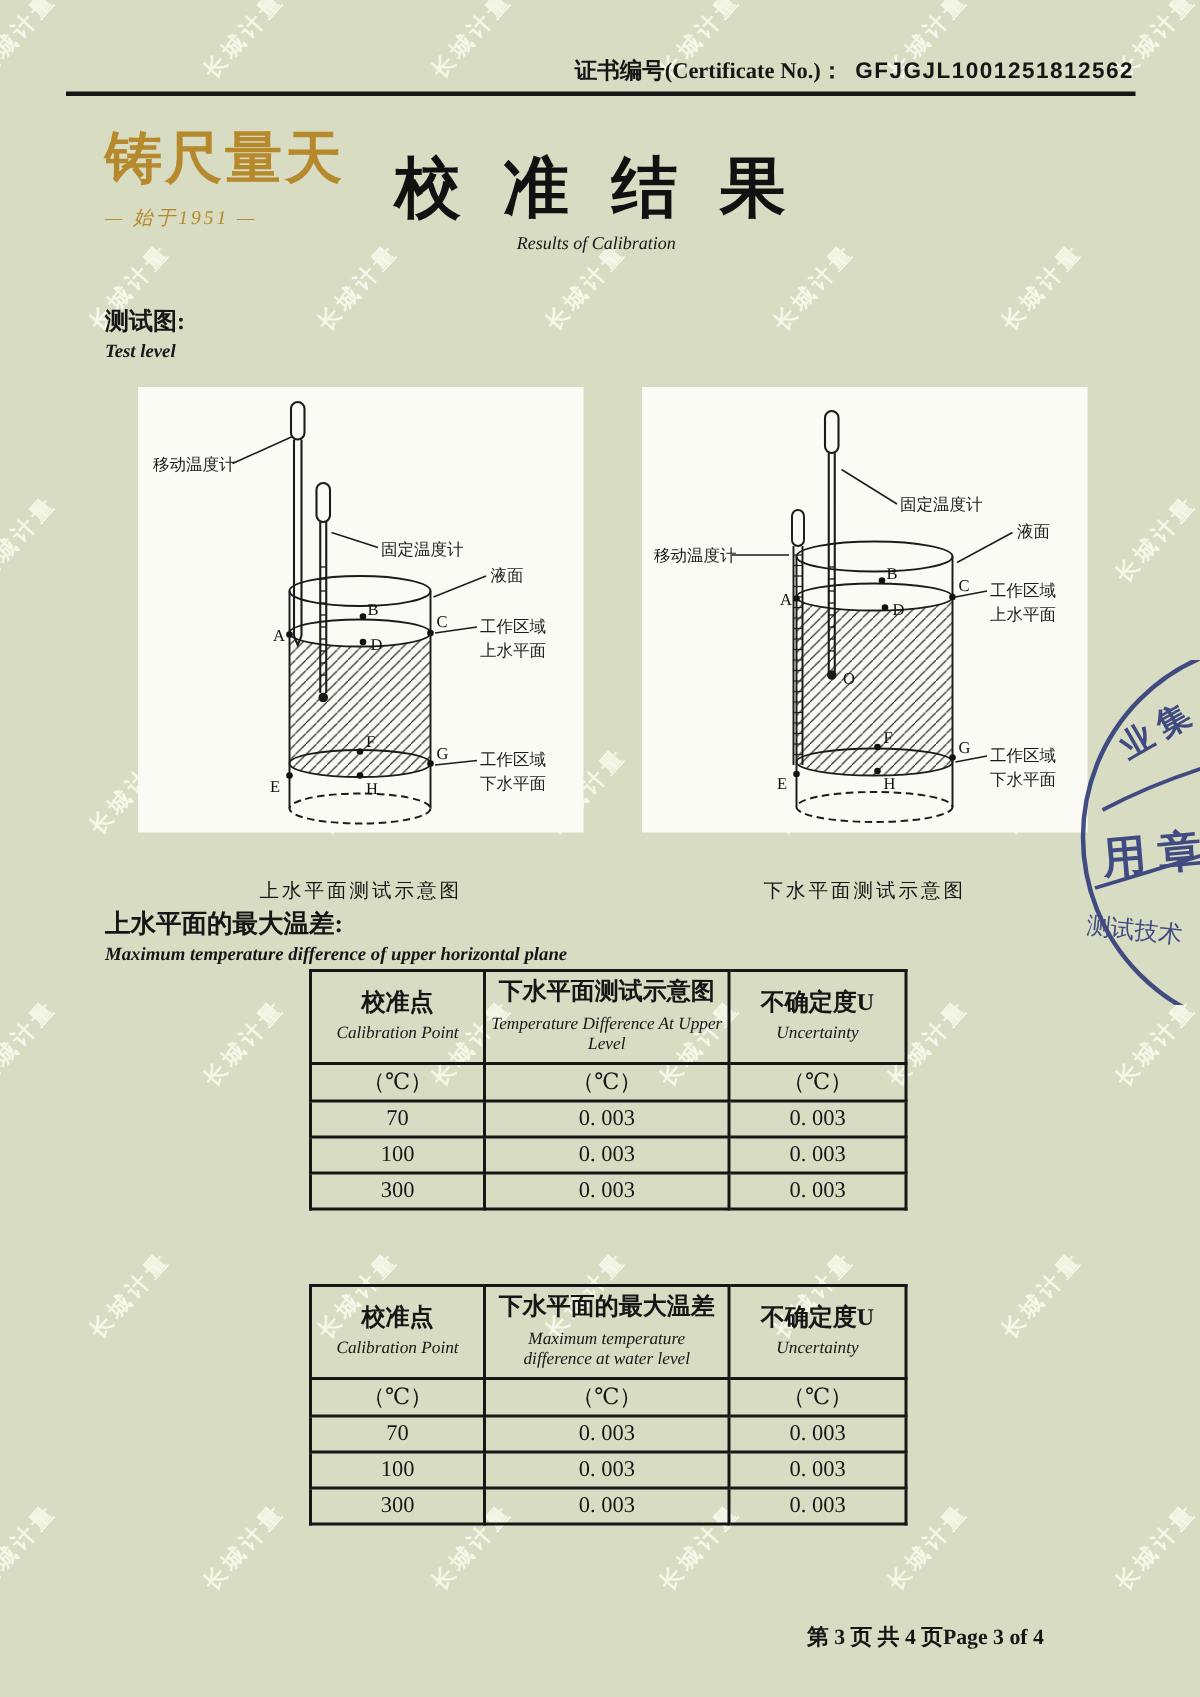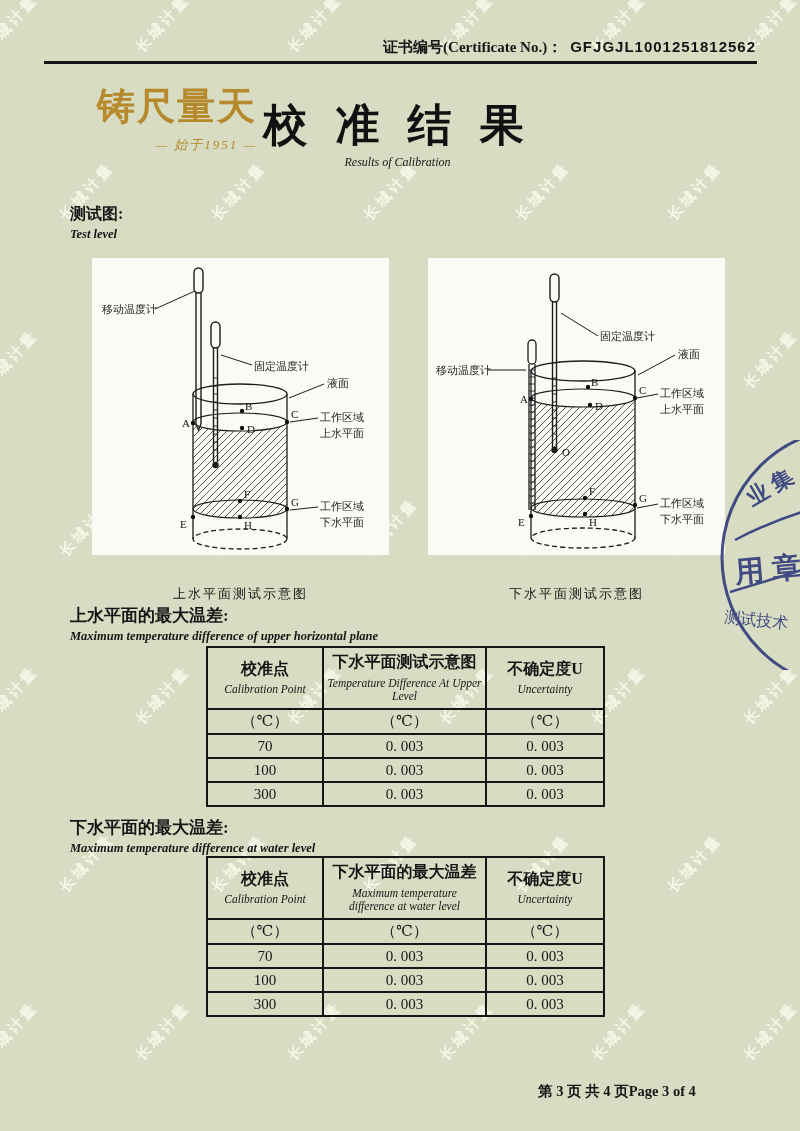--- a/index.html
+++ b/index.html
@@ -18,21 +18,21 @@
     font-size:15px;font-weight:bold;letter-spacing:3px;
     color:rgba(250,252,240,0.85);
     transform:rotate(-48deg);
   }
   #content{position:absolute;inset:0;z-index:1;}
   
   .cert-line{top:38px;right:44px;font-size:15px;font-weight:bold;white-space:nowrap;}
   .cert-number{font-family:"Liberation Sans","DejaVu Sans",sans-serif;letter-spacing:1px;margin-left:8px;}
   .header-rule{left:44px;top:61px;width:713px;height:3px;background:#151515;}
   
-  .logo-block{left:82px;top:86px;width:175px;text-align:right;}
+  .logo-block{left:70px;top:86px;width:175px;text-align:left;}
   .logo-text{font-size:38px;font-weight:bold;color:#b5892c;line-height:1.1;letter-spacing:2px;}
   .logo-sub{font-size:13px;color:#b5892c;margin-top:8px;letter-spacing:2px;font-style:italic;}
   .title-block{left:230px;top:96px;width:335px;text-align:center;}
   .doc-title{font-family:"Liberation Sans","DejaVu Sans",sans-serif;font-size:44px;font-weight:bold;letter-spacing:8px;color:#111;}
   .doc-subtitle{font-size:12px;font-style:italic;}
   
   .zh-label{font-size:16px;font-weight:bold;}
   .en-label{font-size:12.5px;font-weight:bold;font-style:italic;margin-top:2px;}
   .test-chart-label{left:70px;top:204px;}
   
@@ -356,24 +356,20 @@
       <td class="data-cell">0. 003</td>
     </tr>
     <tr>
       <td class="data-cell">300</td>
       <td class="data-cell">0. 003</td>
       <td class="data-cell">0. 003</td>
     </tr>
   </tbody>
     </table>
 
-  <div class="abs section2-heading">
-    <div class="zh-label" style="font-size:17px;">下水平面的最大温差:</div>
-    <div class="en-label">Maximum temperature difference at water level</div>
-  </div>
   <table class="abs table2">
     <tbody>
         <tr>
       <td class="col-a th-cell">
         <div class="th-zh">校准点</div>
         <div class="th-en">Calibration Point</div>
       </td>
       <td class="col-b th-cell">
         <div class="th-zh">下水平面的最大温差</div>
         <div class="th-en" style="max-width:150px;margin:4px auto 0;">Maximum temperature difference at water level</div>

